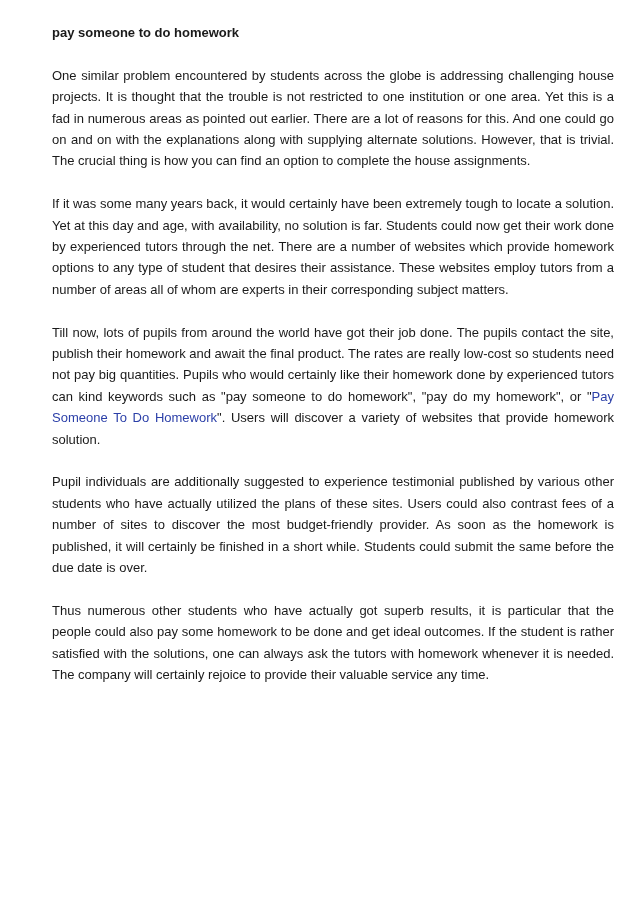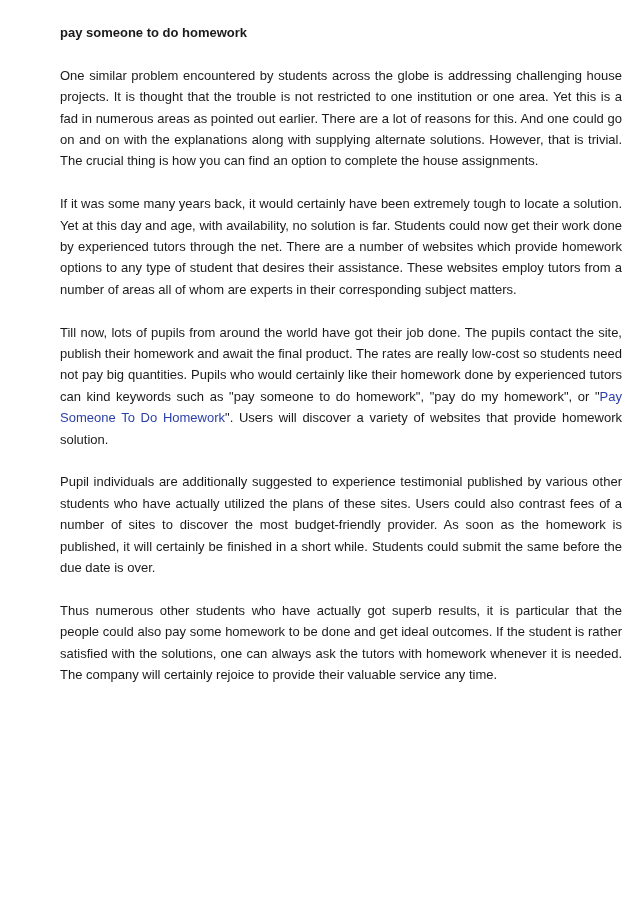--- a/index.html
+++ b/index.html
@@ -15,21 +15,20 @@
     }
     .page {
       position: absolute;
       left: 52px;
       top: 22px;
       width: 562px;
       font-family: "Liberation Sans", sans-serif;
       font-size: 13px;
       line-height: 21.4px;
       color: #1a1a1a;
-      margin-left: 8px;
     }
     .doc-title {
       font-weight: bold;
       margin: 0 0 21.4px 0;
       font-size: 13px;
       line-height: 21.4px;
     }
     .para {
       margin: 0 0 21.4px 0;
       text-align: justify;

